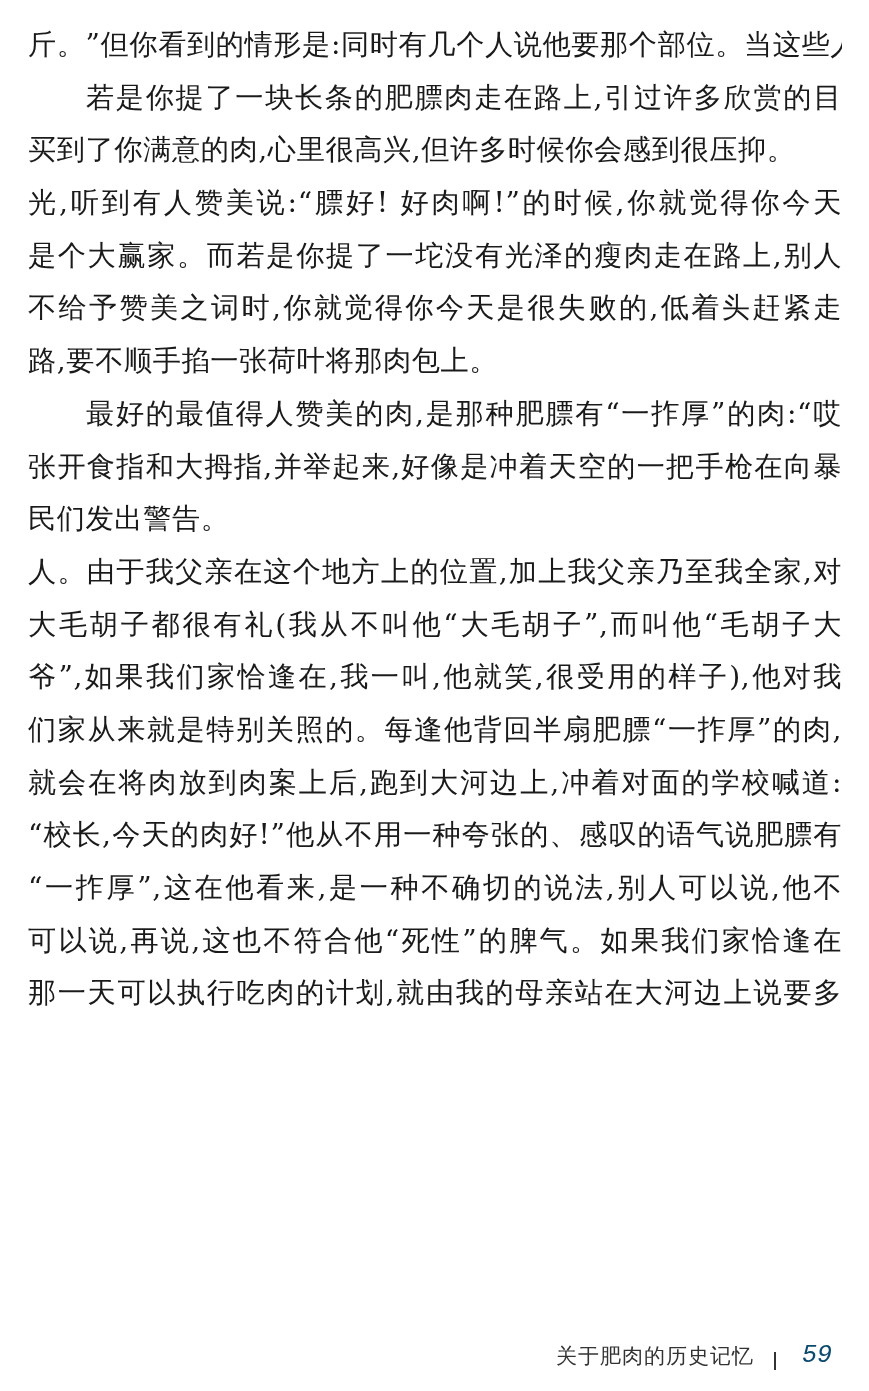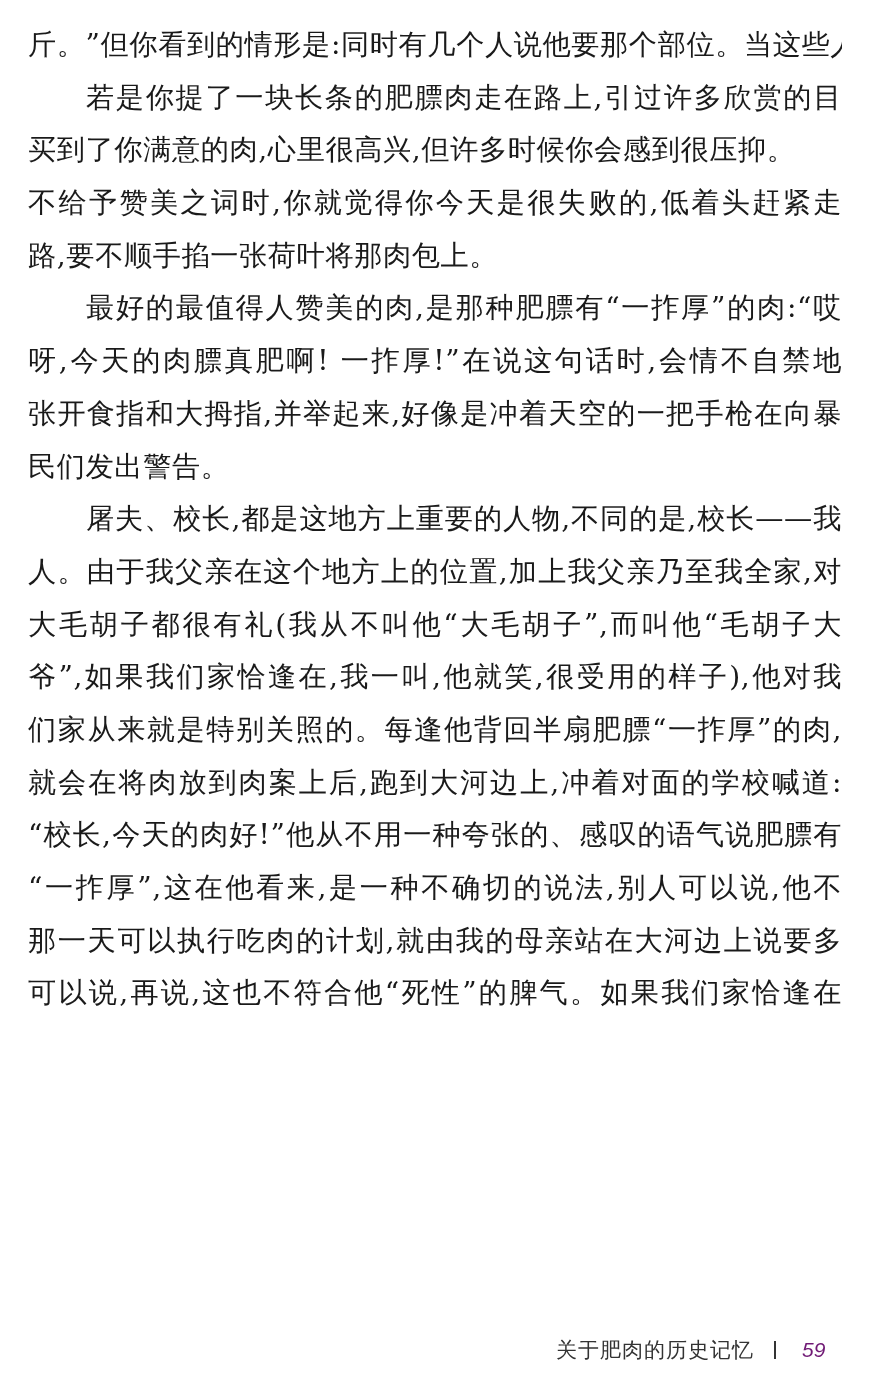--- a/index.html
+++ b/index.html
@@ -36,64 +36,64 @@
     }
     .line.last {
       text-align-last: left;
     }
     .footer {
       position: absolute;
       top: 1330px;
       left: 556px;
       height: 40px;
       display: flex;
-      align-items: center;
+      align-items: flex-end;
       color: #333333;
     }
     .footer .running-title {
       font-family: "DejaVu Sans", "Liberation Sans", sans-serif;
       font-size: 21px;
       letter-spacing: 1px;
     }
     .footer .sep {
       display: inline-block;
       width: 2px;
       height: 18px;
       background: #333333;
       margin: 0 26px 0 20px;
     }
     .footer .page-num {
-      font-family: Liberation Sans, sans-serif;
+      font-family: Liberation Mono, monospace;
       font-style: italic;
-      font-size: 21px;
-      color: #701a75;
+      font-size: 25px;
+      color: #0c4a6e;
     }
   </style>
 </head>
 <body>
 
 <div class="page-body">
   <div class="line">斤。”但你看到的情形是:同时有几个人说他要那个部位。当这些人</div>
   <div class="line indent">若是你提了一块长条的肥膘肉走在路上,引过许多欣赏的目</div>
   <div class="line last">买到了你满意的肉,心里很高兴,但许多时候你会感到很压抑。</div>
+  <div class="line">光,听到有人赞美说:“膘好! 好肉啊!”的时候,你就觉得你今天</div>
+  <div class="line">是个大赢家。而若是你提了一坨没有光泽的瘦肉走在路上,别人</div>
   <div class="line">不给予赞美之词时,你就觉得你今天是很失败的,低着头赶紧走</div>
   <div class="line last">路,要不顺手掐一张荷叶将那肉包上。</div>
   <div class="line indent">最好的最值得人赞美的肉,是那种肥膘有“一拃厚”的肉:“哎</div>
-  <div class="line">呀,今天的肉膘真肥啊! 一拃厚!”在说这句话时,会情不自禁地</div>
   <div class="line">张开食指和大拇指,并举起来,好像是冲着天空的一把手枪在向暴</div>
   <div class="line last">民们发出警告。</div>
-  <div class="line indent">屠夫、校长,都是这地方上重要的人物,不同的是,校长——我</div>
   <div class="line">人。由于我父亲在这个地方上的位置,加上我父亲乃至我全家,对</div>
   <div class="line">大毛胡子都很有礼(我从不叫他“大毛胡子”,而叫他“毛胡子大</div>
   <div class="line">爷”,如果我们家恰逢在,我一叫,他就笑,很受用的样子),他对我</div>
   <div class="line">们家从来就是特别关照的。每逢他背回半扇肥膘“一拃厚”的肉,</div>
   <div class="line">就会在将肉放到肉案上后,跑到大河边上,冲着对面的学校喊道:</div>
   <div class="line">“校长,今天的肉好!”他从不用一种夸张的、感叹的语气说肥膘有</div>
   <div class="line">“一拃厚”,这在他看来,是一种不确切的说法,别人可以说,他不</div>
+  <div class="line">可以说,再说,这也不符合他“死性”的脾气。如果我们家恰逢在</div>
   <div class="line">那一天可以执行吃肉的计划,就由我的母亲站在大河边上说要多</div>
-  <div class="line">可以说,再说,这也不符合他“死性”的脾气。如果我们家恰逢在</div>
 </div>
 
 <div class="footer">
   <span class="running-title">关于肥肉的历史记忆</span>
   <span class="sep"></span>
   <span class="page-num">59</span>
 </div>
 
 </body></html>

